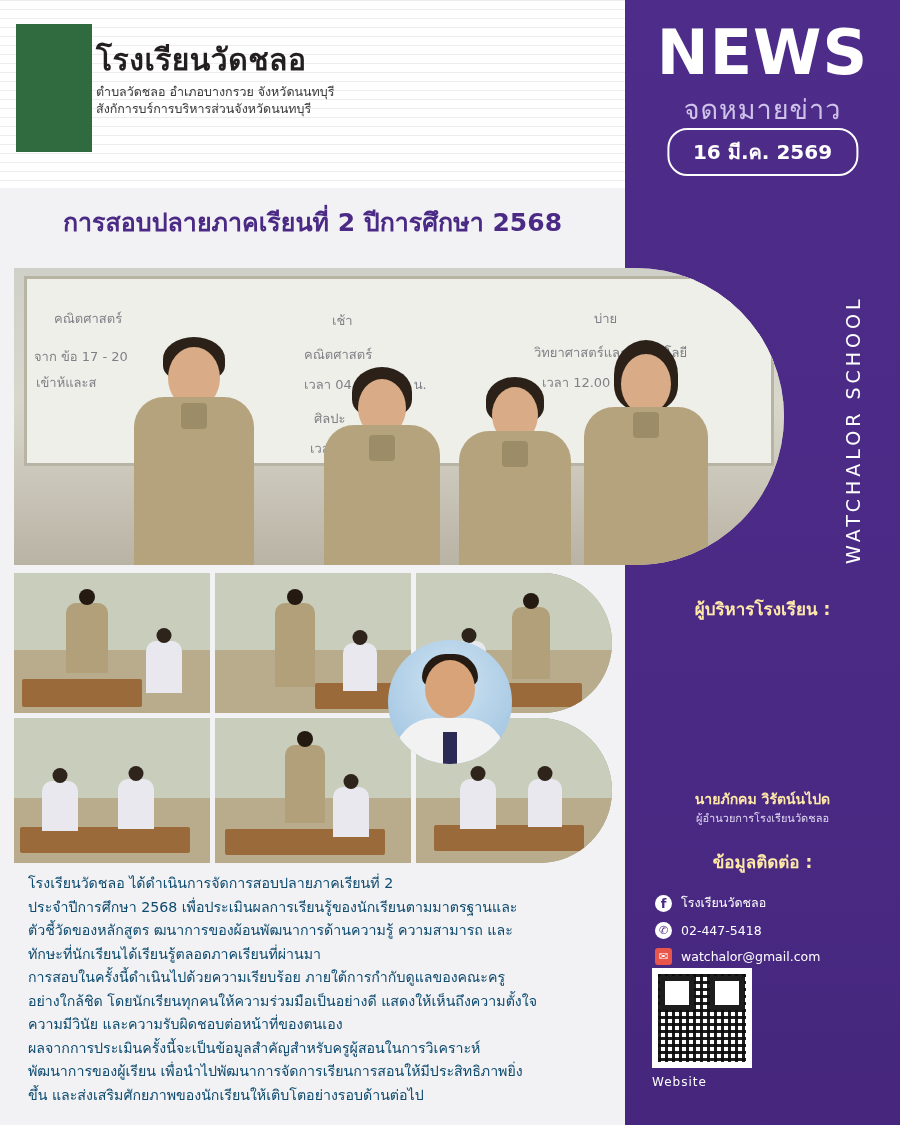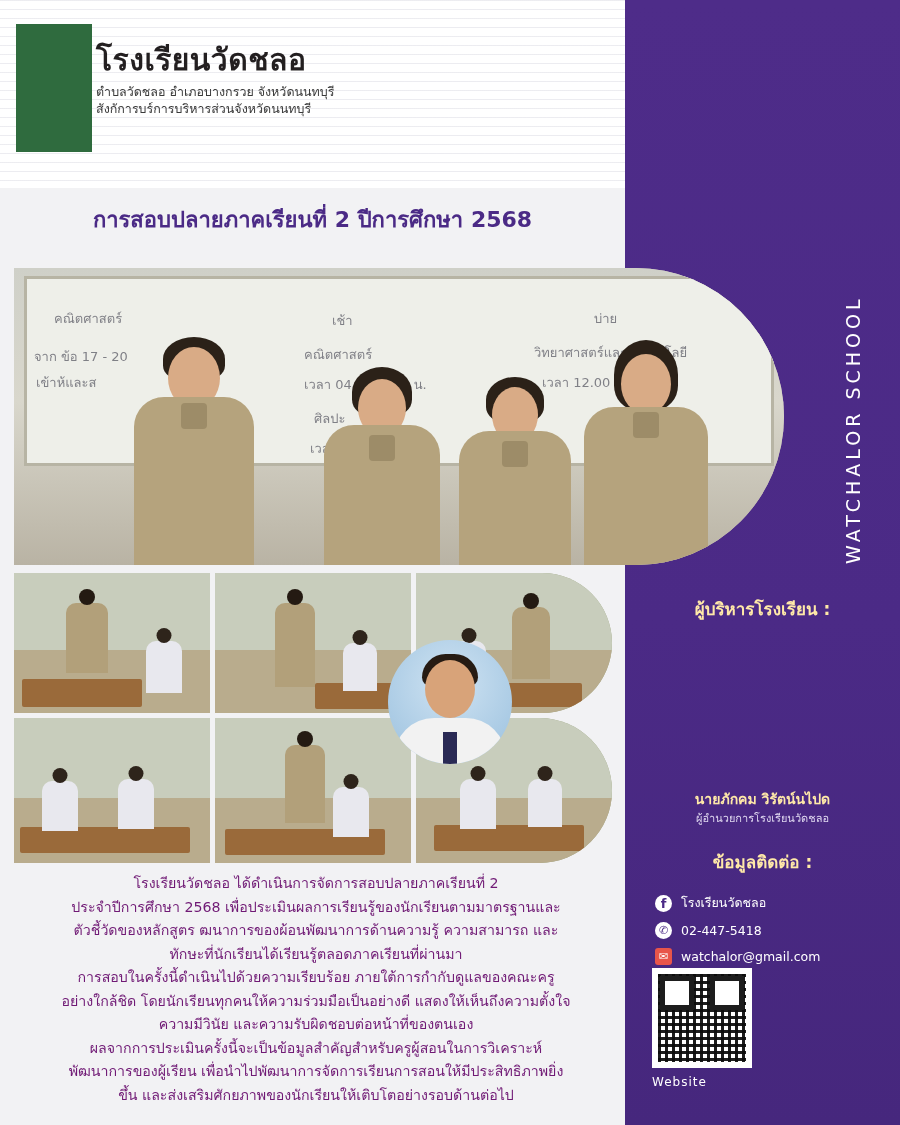--- a/index.html
+++ b/index.html
@@ -83,21 +83,21 @@
 
   
   .headline-bar {
     position: absolute; left: 0; top: 188px;
     width: 625px; height: 75px;
     background: #f2f2f4;
   }
   .headline {
     position: absolute; left: 0; right: 0; top: 14px;
     text-align: center;
-    font-size: 22px; font-weight: bold; color: #4b2a86;
+    font-size: 25px; font-weight: bold; color: #4b2a86;
   }
 
   
   .hero {
     position: absolute; left: 14px; top: 268px;
     width: 770px; height: 297px;
     border-radius: 0 150px 150px 0;
     overflow: hidden;
     background: #c9c2b5;
   }
@@ -288,22 +288,22 @@
   }
   .qr-inner::before { left: 2px; top: 2px; }
   .qr-inner::after { right: 2px; top: 2px; }
   .qr-label { margin-top: 7px; color: #ffffff; font-size: 12px; letter-spacing: 1px; }
 
   
   .body-text {
     position: absolute; left: 28px; top: 872px;
     width: 576px;
     font-size: 14.2px; line-height: 23.5px;
-    color: #701a75;
-    text-align: center;
+    color: #0c4a6e;
+    text-align: left;
   }
   .body-text p { margin-bottom: 0; }
 </style>
 </head>
 <body>
 
 <div class="page">
 
   <div class="right-panel">
     <div class="right-panel-inner"></div>
@@ -312,20 +312,25 @@
   <div class="header">
     <div class="header-lines"></div>
     <div class="green-block"></div>
     <div class="school-title">โรงเรียนวัดชลอ</div>
     <div class="school-sub">
       <div>ตำบลวัดชลอ  อำเภอบางกรวย  จังหวัดนนทบุรี</div>
       <div>สังกัการบร์การบริหารส่วนจังหวัดนนทบุรี</div>
     </div>
   </div>
 
+  <div class="news-wrap">
+    <div class="news-title">NEWS</div>
+    <div class="news-sub">จดหมายข่าว</div>
+    <div class="date-badge">16 มี.ค. 2569</div>
+  </div>
 
   <div class="headline-bar">
     <div class="headline">การสอบปลายภาคเรียนที่ 2 ปีการศึกษา 2568</div>
   </div>
 
   <div class="hero">
     <div class="wall"></div>
     <div class="board"></div>
     <div class="scribble" style="left:40px; top:40px;">คณิตศาสตร์</div>
     <div class="scribble" style="left:20px; top:78px;">จาก ข้อ 17 - 20</div>

